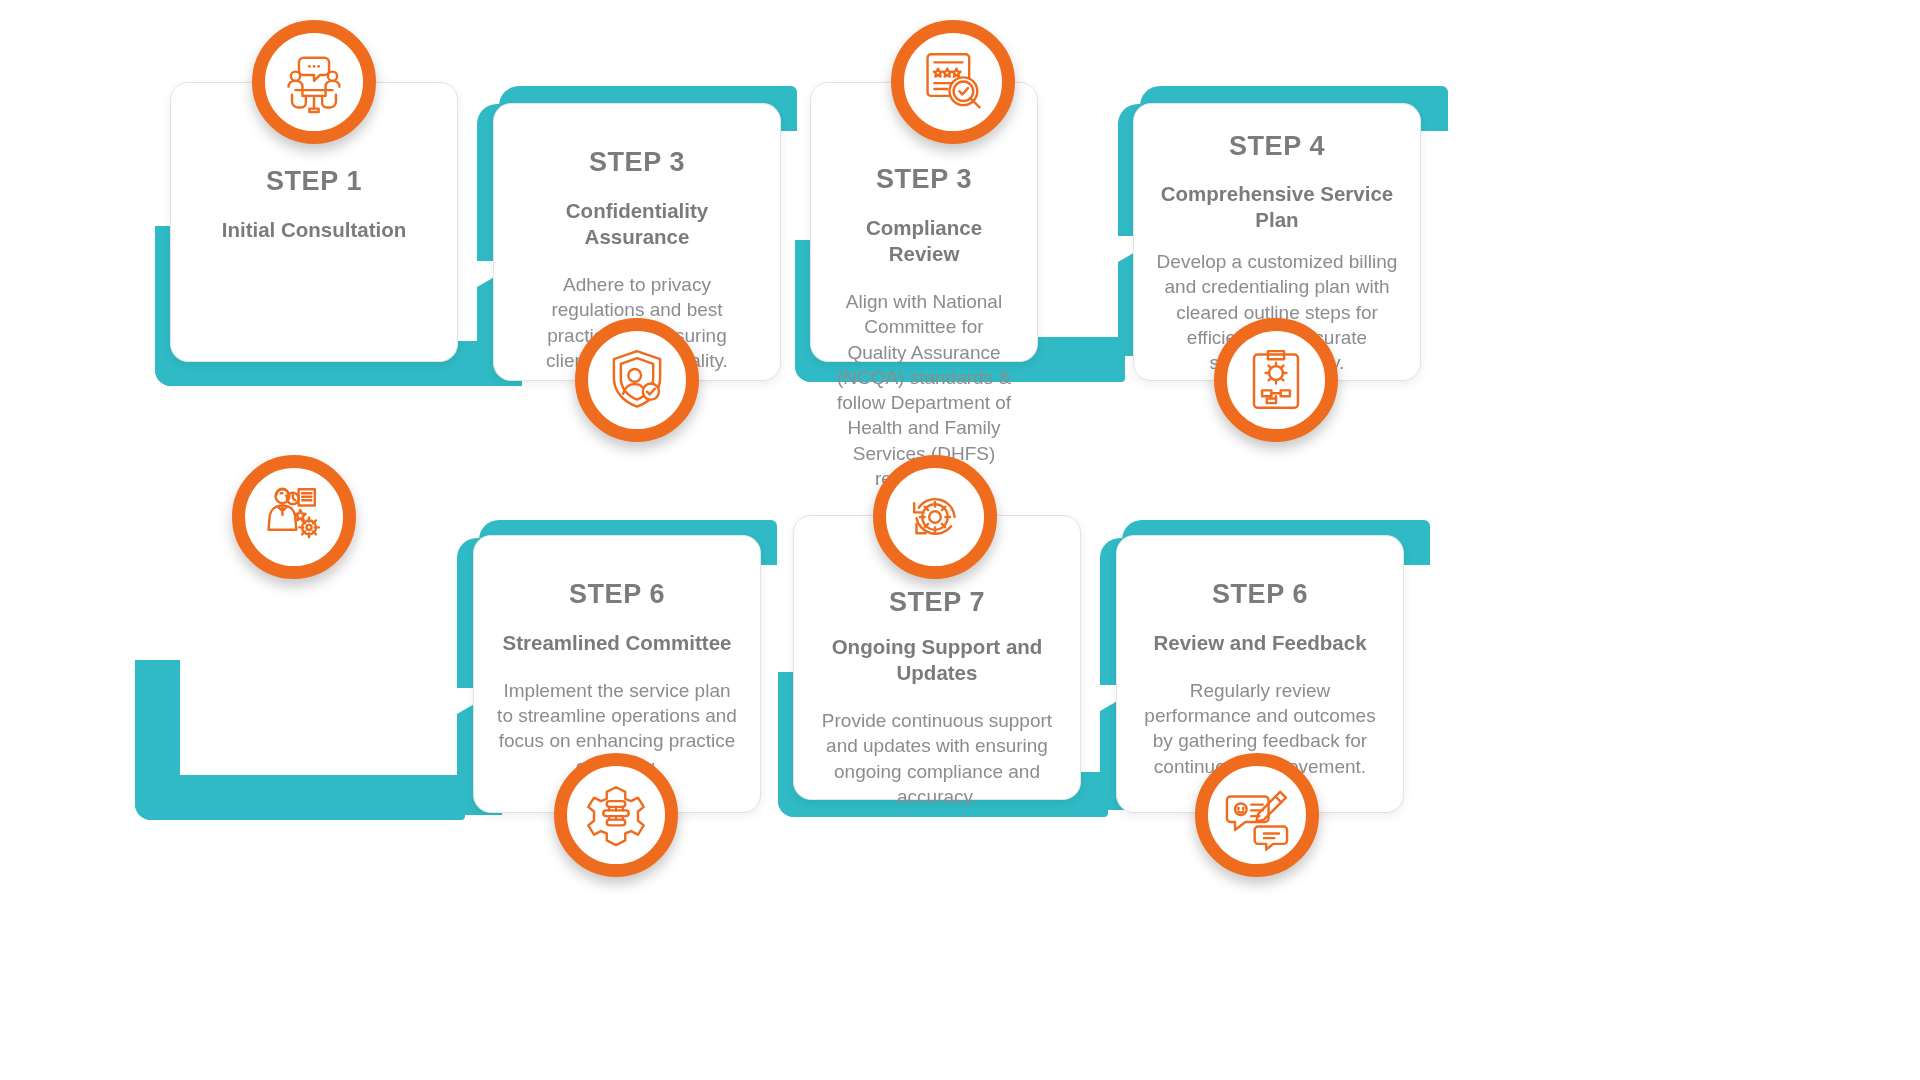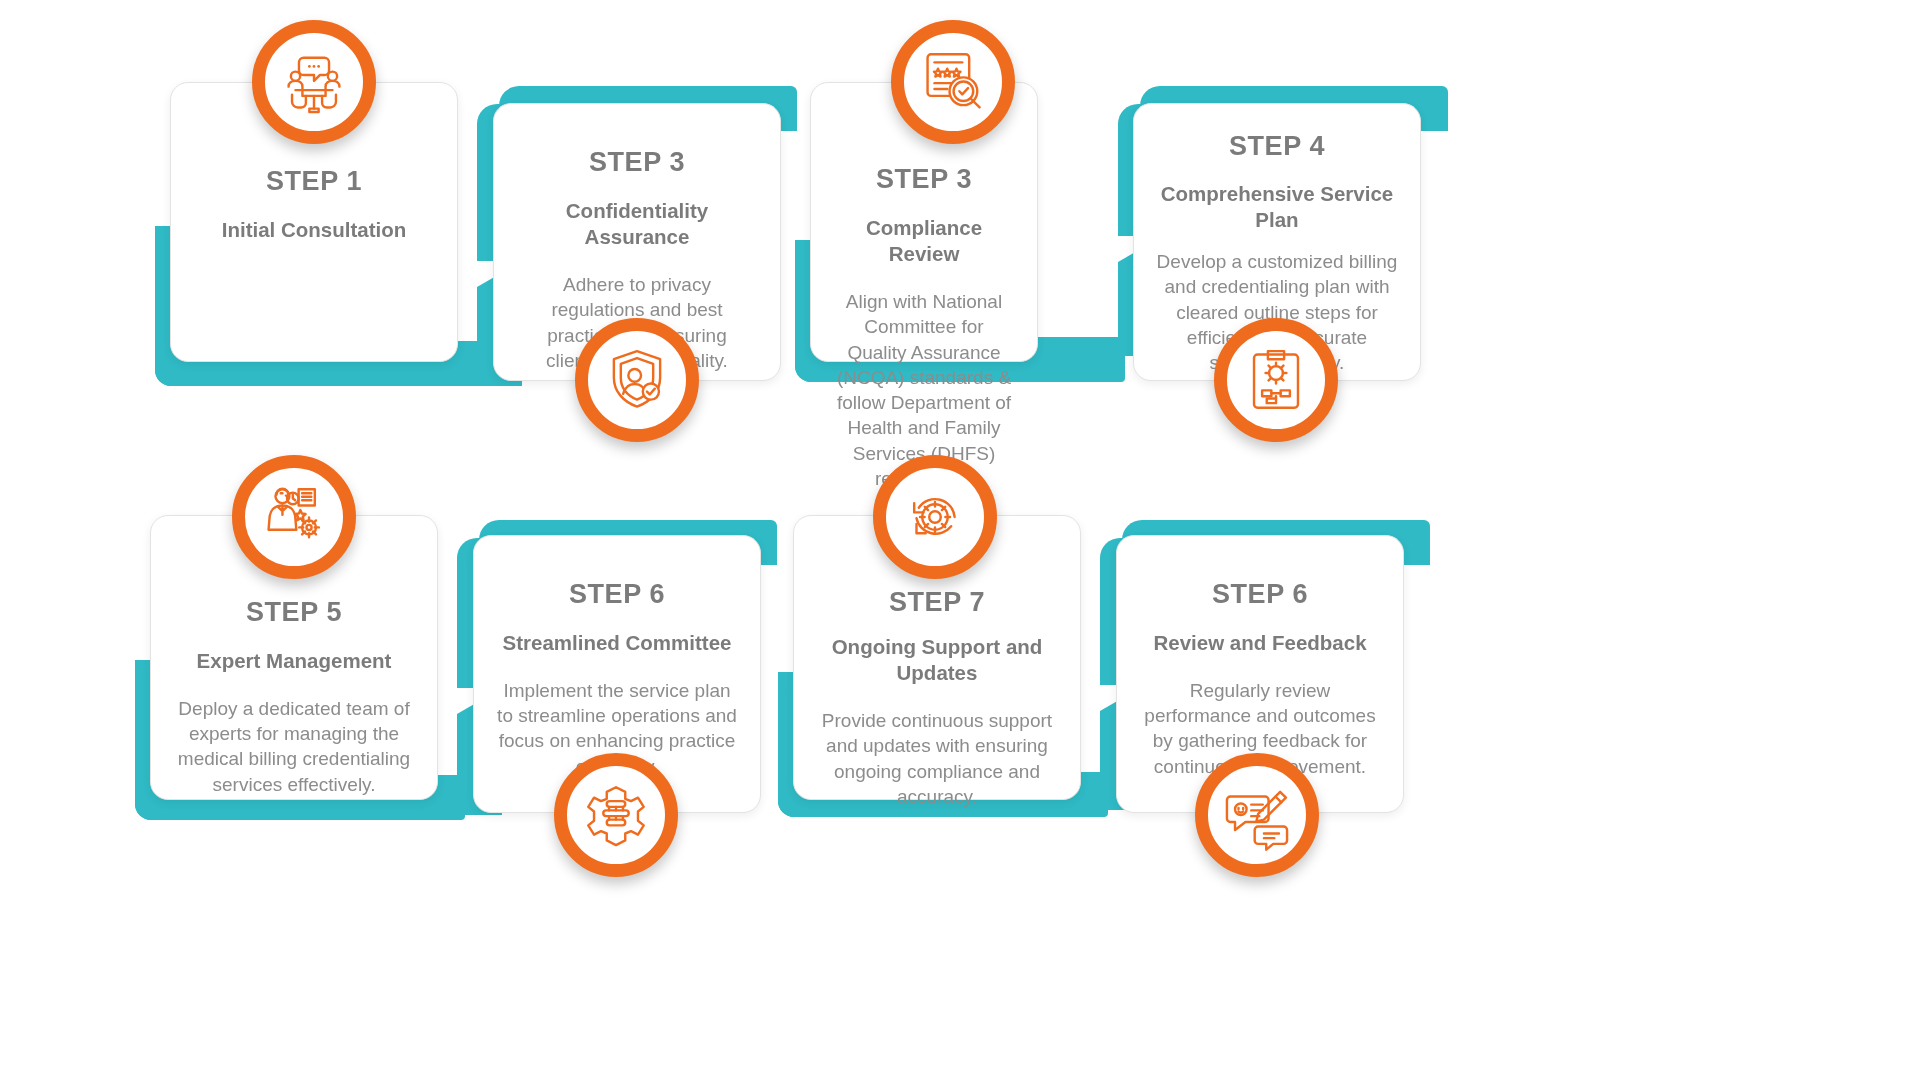--- a/index.html
+++ b/index.html
@@ -196,27 +196,20 @@
 
   <div class="ribbon" style="left:1100px;top:520px;width:330px;height:290px;">
     <div class="horiz" style="left:22px;top:0;width:308px;height:45px;border-top-left-radius:20px;border-top-right-radius:6px;"></div>
     <div class="vert" style="left:0;top:22px;width:45px;height:268px;border-top-left-radius:20px;"></div>
     <div class="wedge" style="left:0;top:18px;width:45px;height:30px;
          background:#2fbac5;border-top-left-radius:20px;"></div>
     <div class="wedge" style="left:0;top:165px;width:45px;height:26px;
          background:#ffffff;clip-path:polygon(0 0,100% 0,0 100%);"></div>
   </div>
 
-  <div class="card" style="left:150px;top:515px;width:288px;height:285px;padding-top:82px;">
-    <div class="card-inner">
-      <div class="step-label">STEP 5</div>
-      <div class="card-title">Expert Management</div>
-      <div class="card-body">Deploy a dedicated team of experts for managing the medical billing credentialing services effectively.</div>
-    </div>
-  </div>
 
   <div class="card" style="left:473px;top:535px;width:288px;height:278px;padding-top:44px;">
     <div class="card-inner">
       <div class="step-label">STEP 6</div>
       <div class="card-title">Streamlined Committee</div>
       <div class="card-body">Implement the service plan to streamline operations and focus on enhancing practice efficiency.</div>
     </div>
   </div>
 
   <div class="card" style="left:793px;top:515px;width:288px;height:285px;padding-top:72px;">

